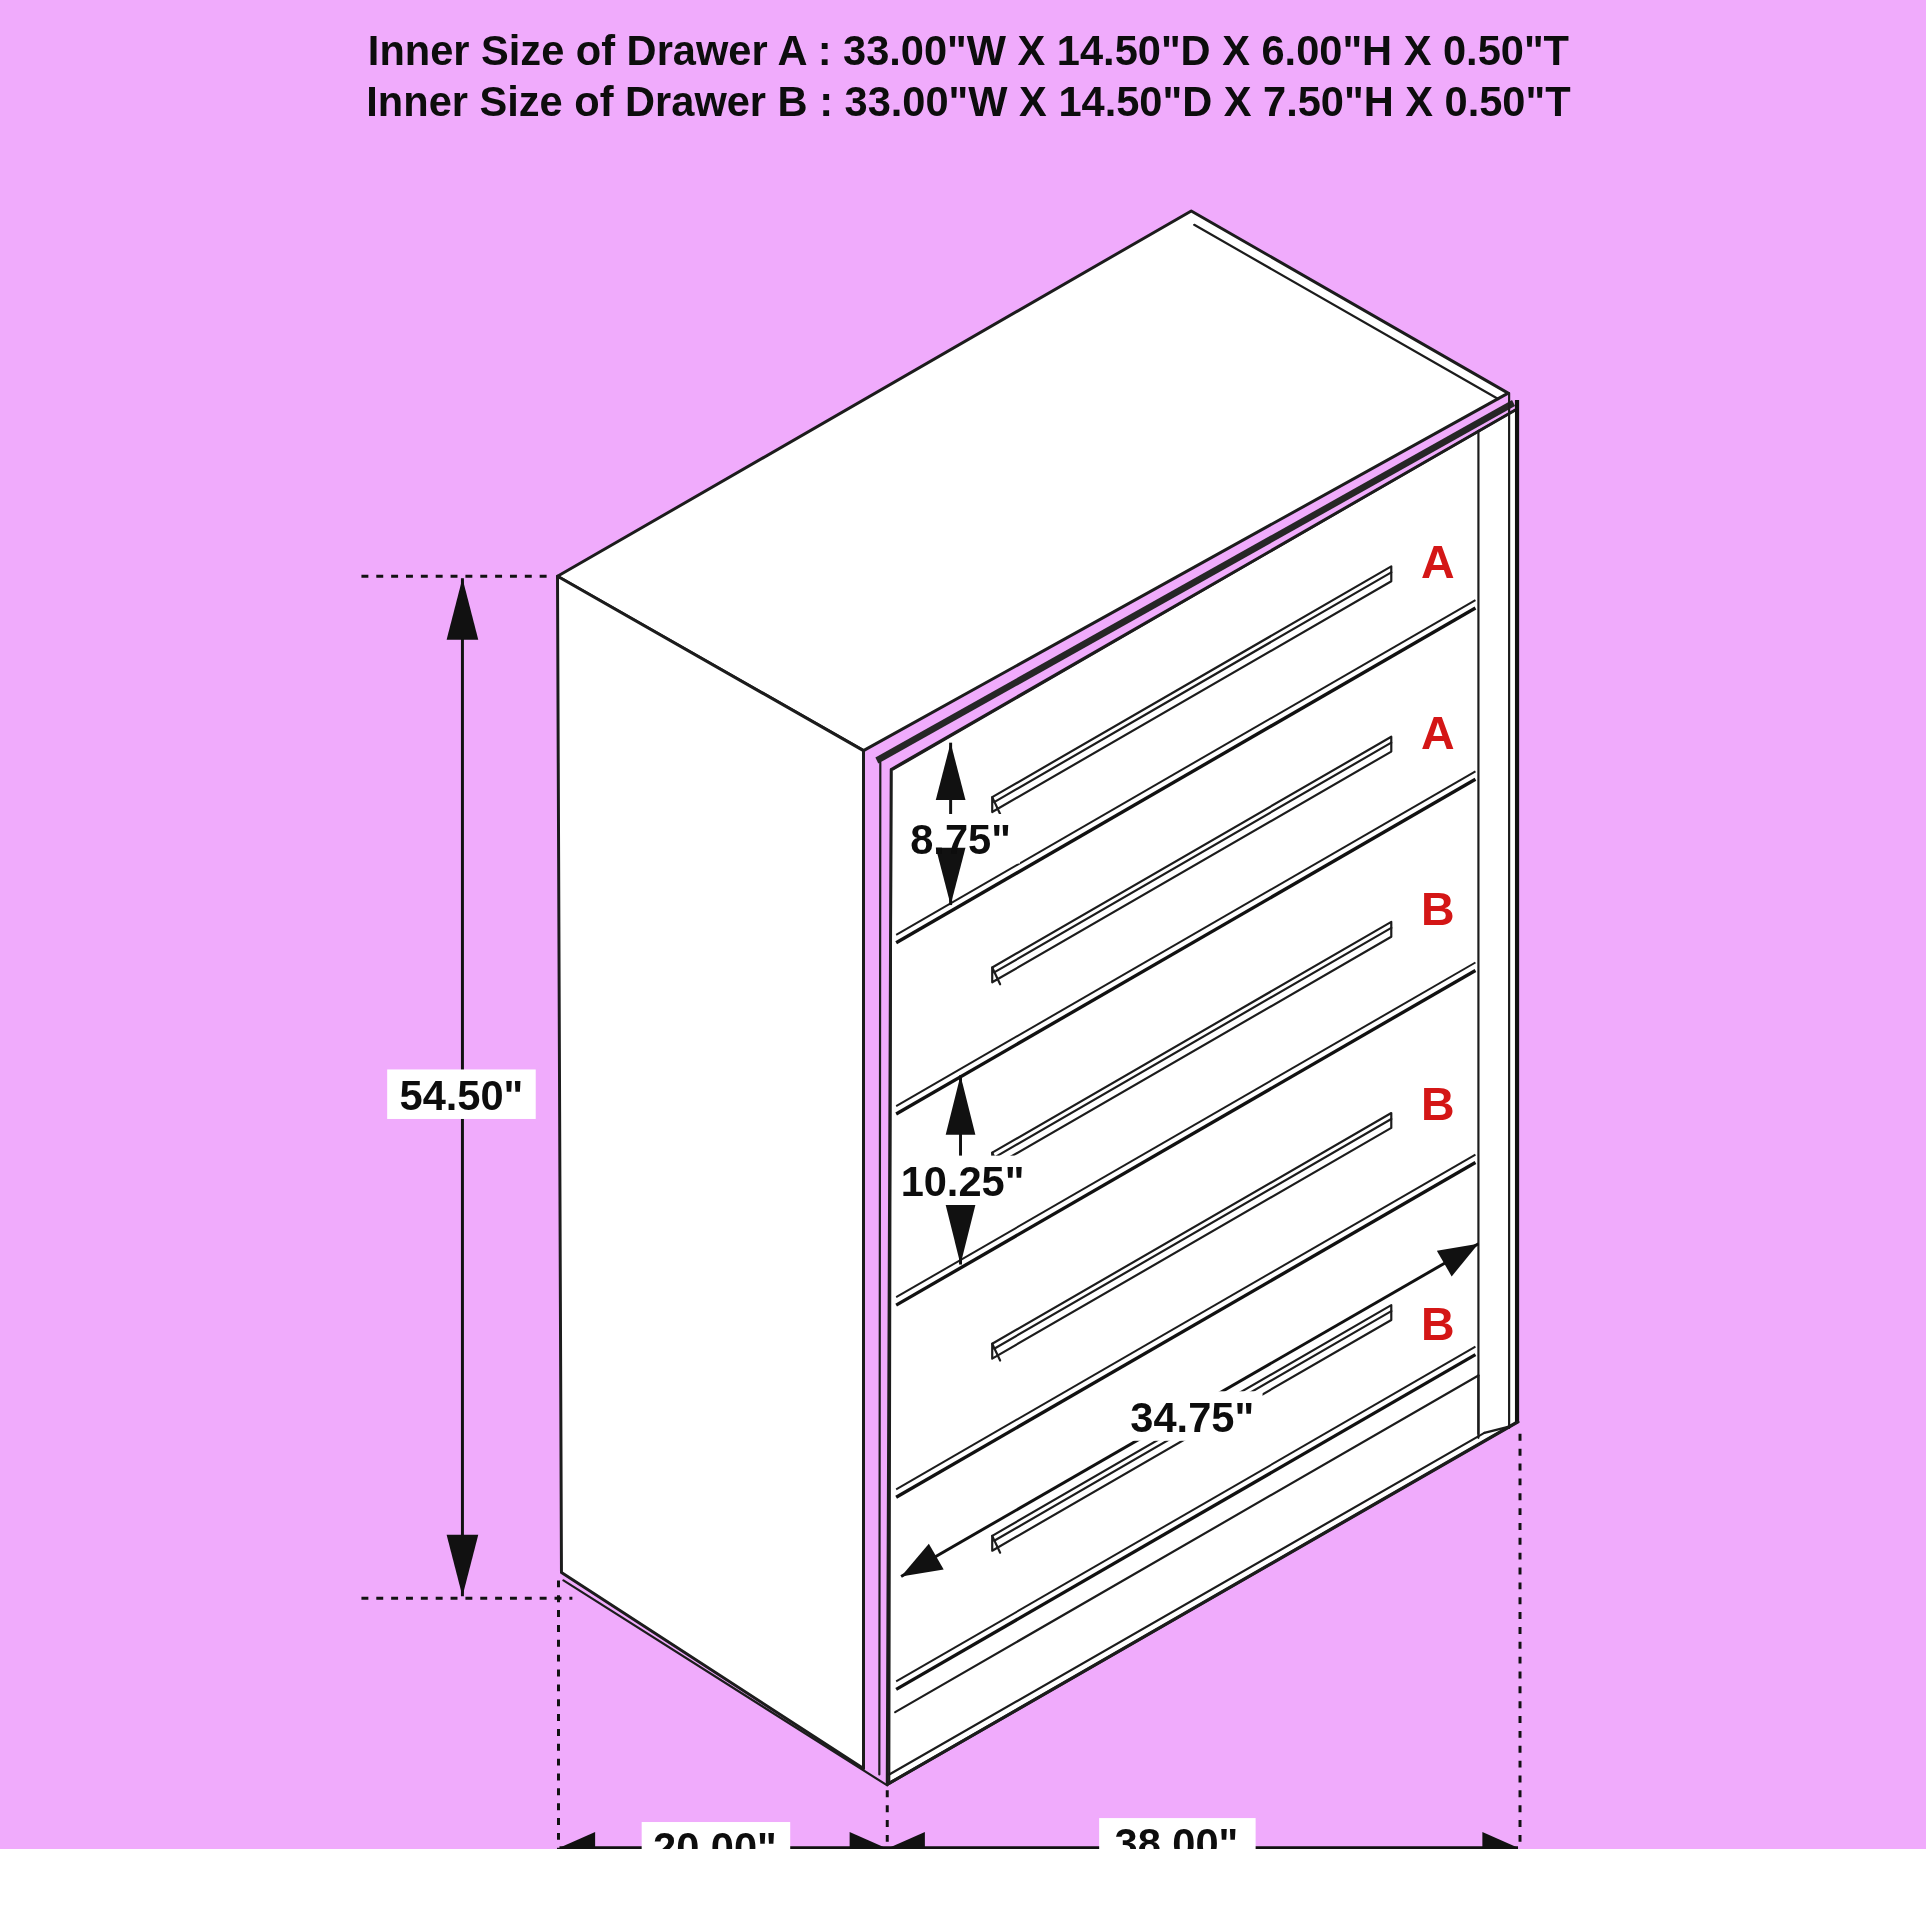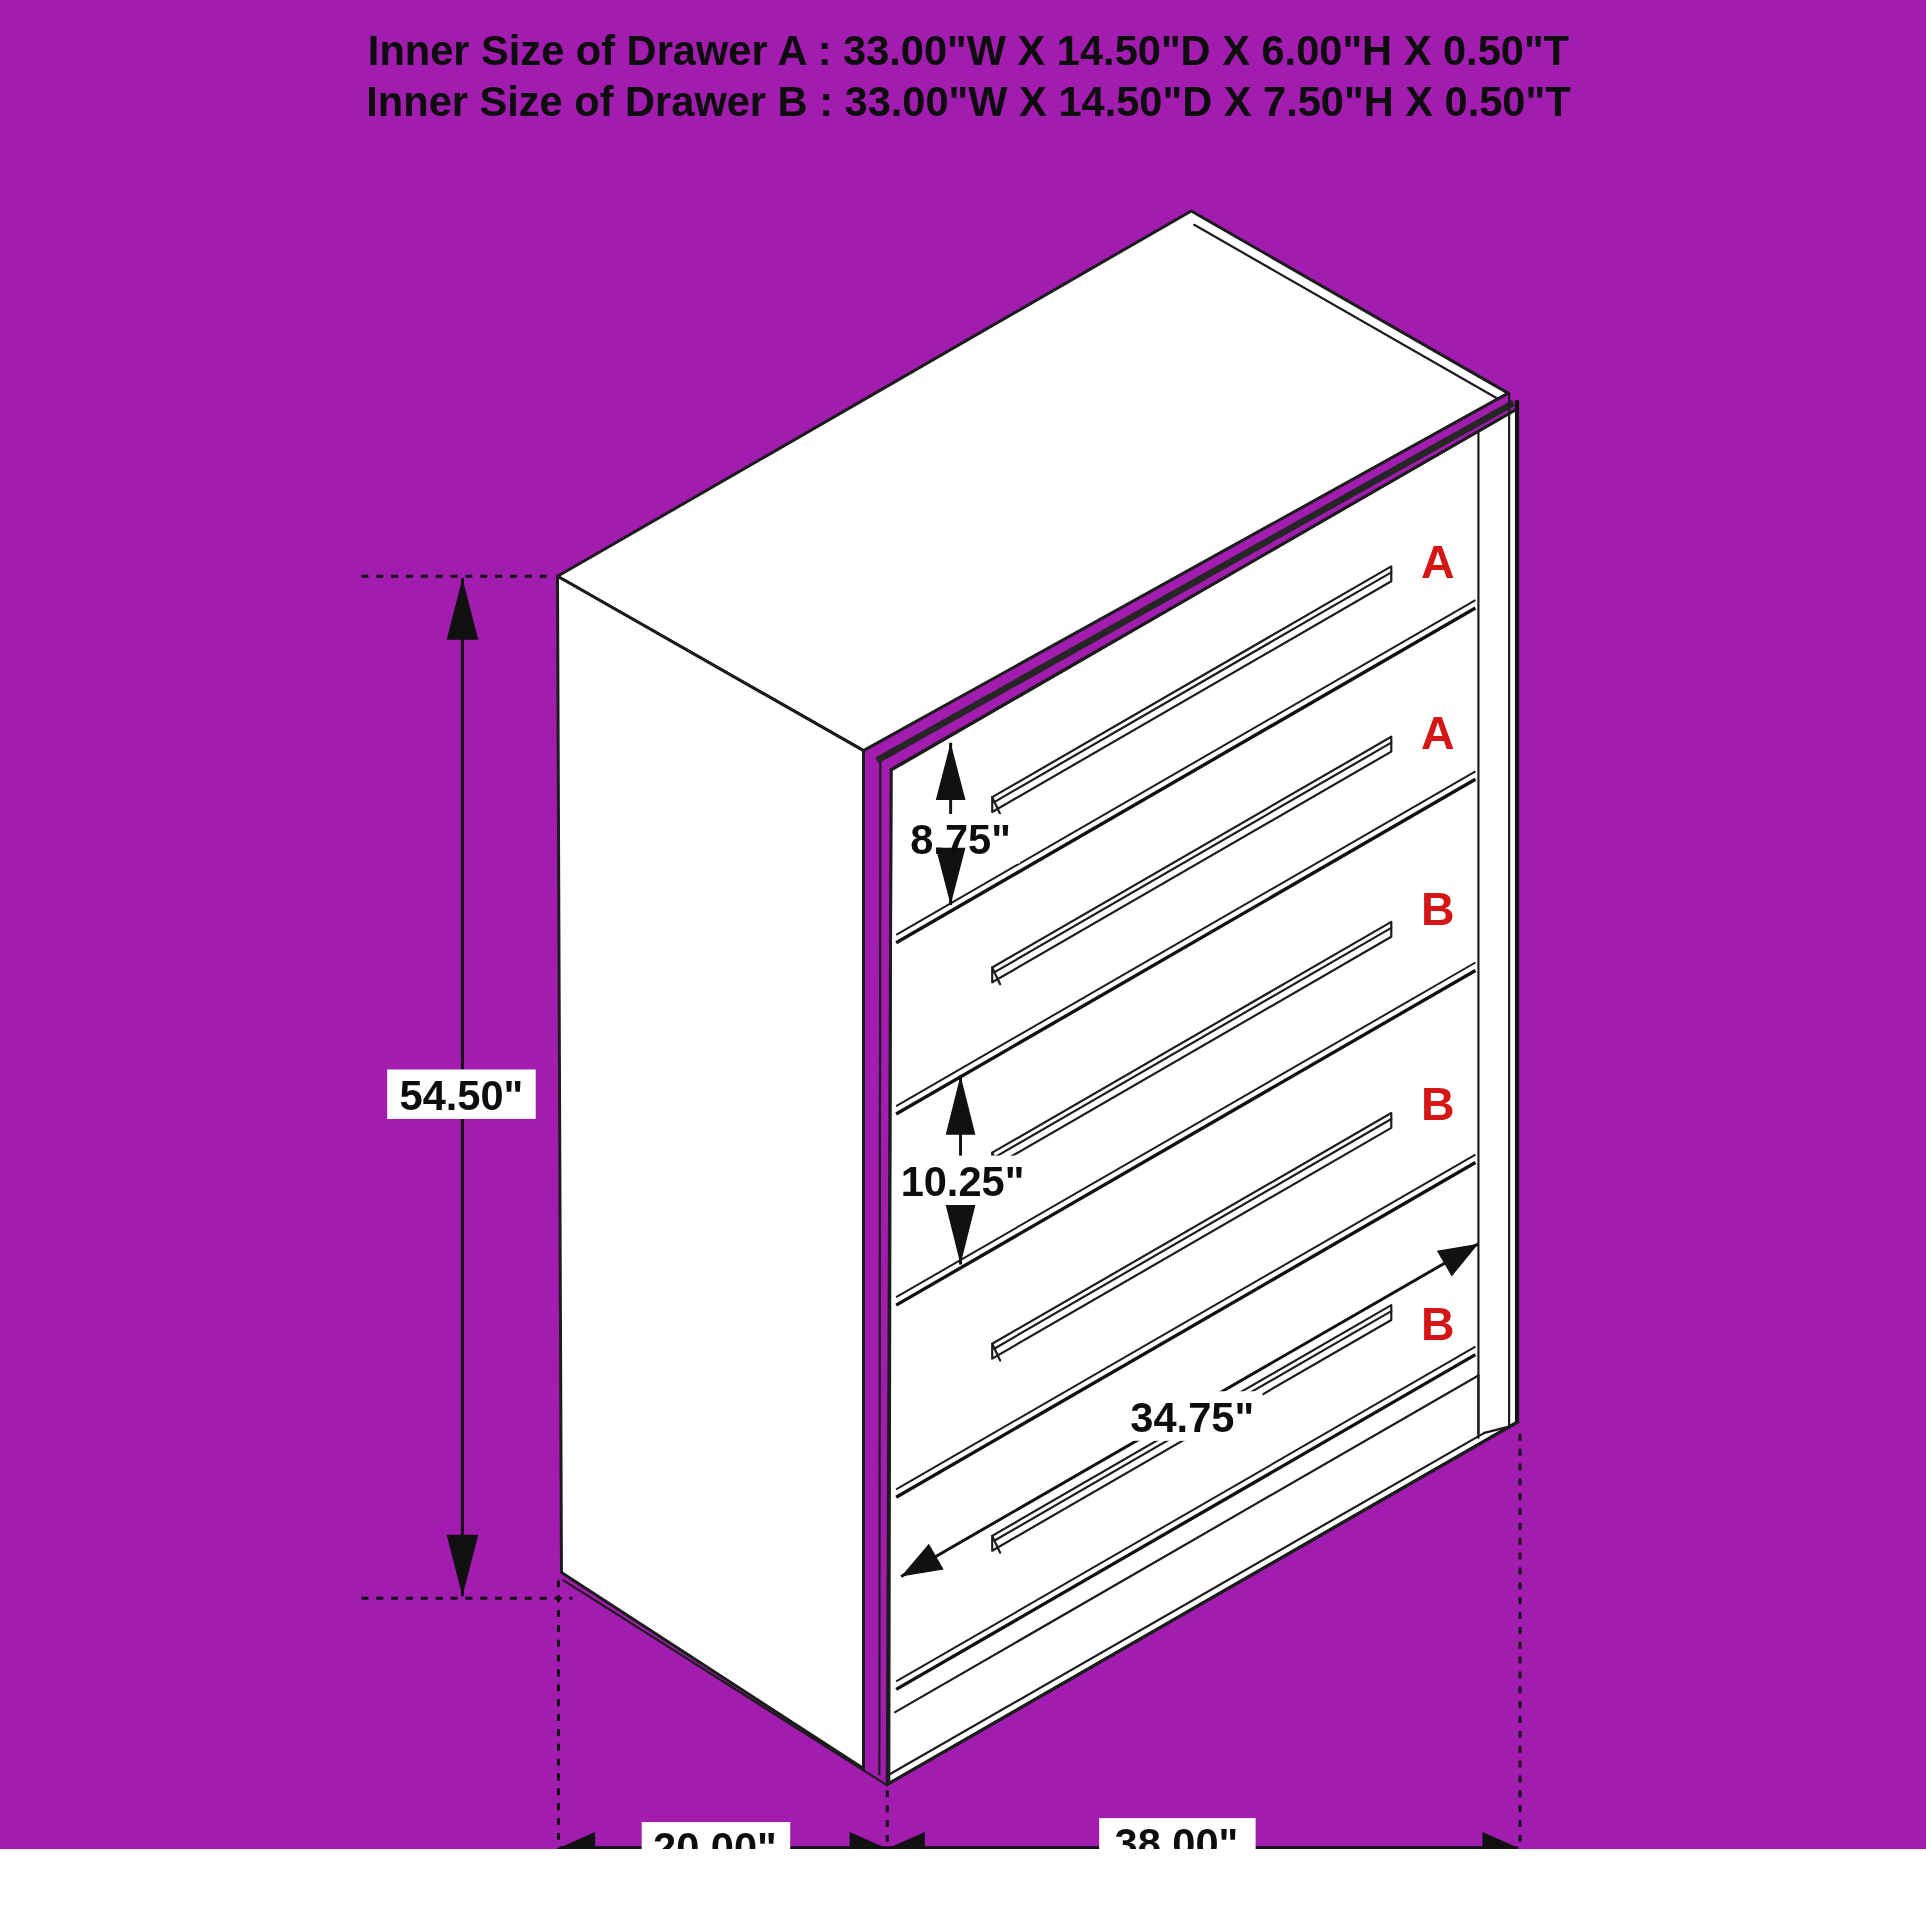--- a/index.html
+++ b/index.html
@@ -1,16 +1,16 @@
 <!DOCTYPE html>
 <html><head>
 <meta charset="utf-8">
 <style>
   html,body{margin:0;padding:0;background:#ffffff;}
-  .stage{width:1927px;height:1849px;position:relative;background:#a21caf;font-family:"Liberation Sans",sans-serif;}
+  .stage{width:1927px;height:1849px;position:relative;background:#f0abfc;font-family:"Liberation Sans",sans-serif;}
   svg{display:block;}
   .outline{stroke:#1c1c1c;stroke-width:3;fill:none;stroke-linecap:round;}
   .outline-thin{stroke:#1c1c1c;stroke-width:2.2;fill:none;stroke-linecap:round;}
   .face{fill:#ffffff;stroke:#1c1c1c;stroke-width:3;stroke-linejoin:round;}
   .gap-top{stroke:#1c1c1c;stroke-width:2;fill:none;}
   .gap-bot{stroke:#111111;stroke-width:3.4;fill:none;}
   .handle{fill:#ffffff;stroke:#1c1c1c;stroke-width:2.2;stroke-linejoin:round;}
   .hatch{fill:#262626;stroke:none;}
   .edge-dark{stroke:#111111;stroke-width:4.2;fill:none;}
   .dim-line{stroke:#111111;stroke-width:3;fill:none;}

